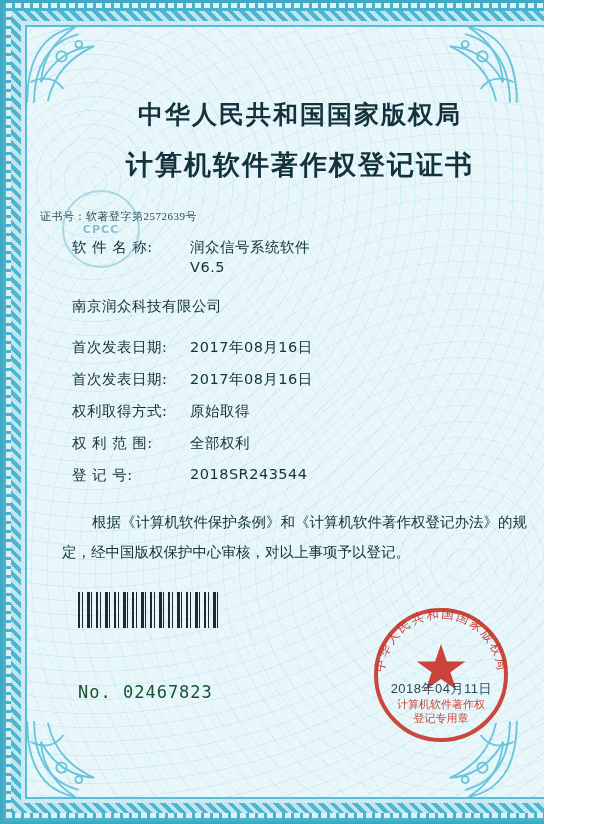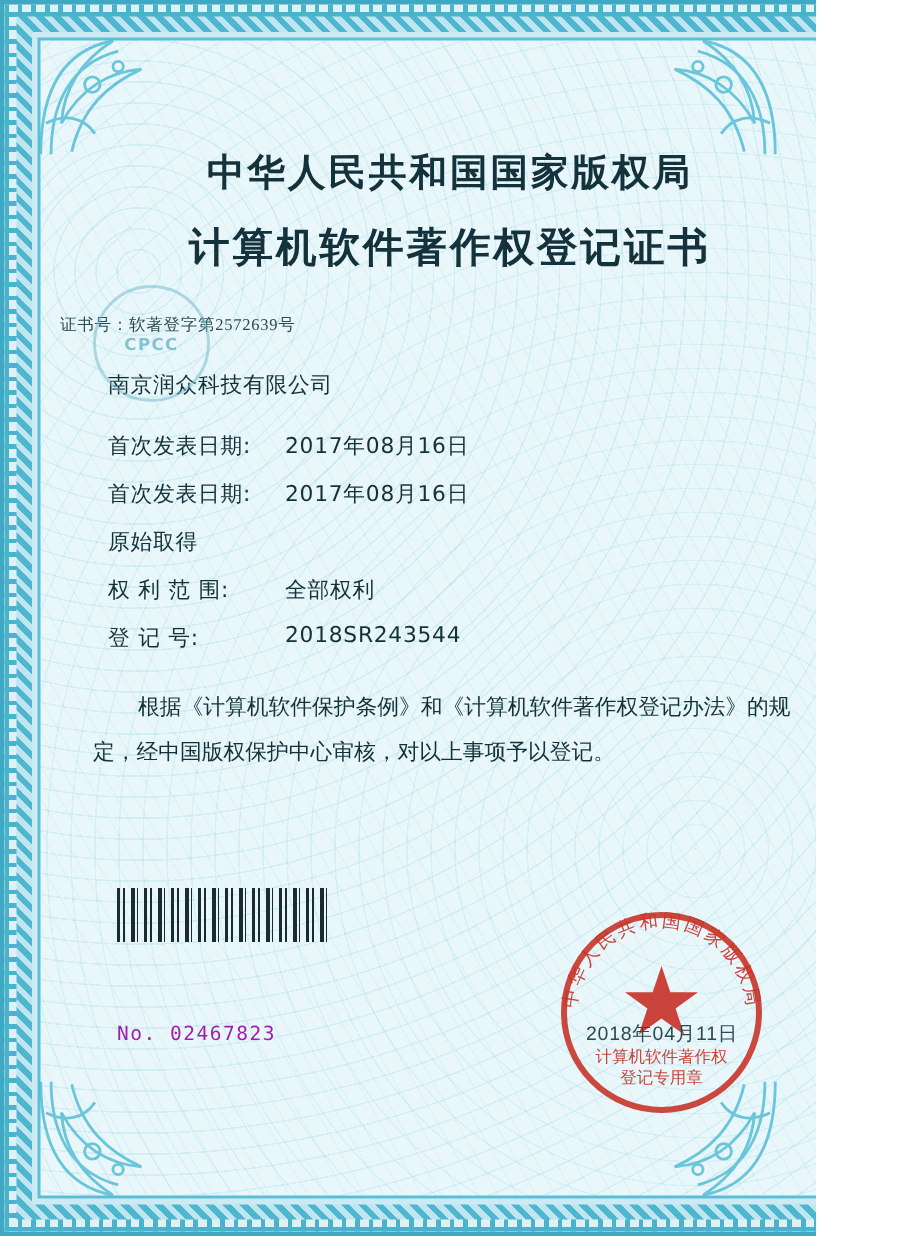--- a/index.html
+++ b/index.html
@@ -144,22 +144,22 @@
     background-image: repeating-linear-gradient(90deg,
       #1b2b30 0 2px, transparent 2px 4px,
       #1b2b30 4px 5px, transparent 5px 9px,
       #1b2b30 9px 12px, transparent 12px 13px,
       #1b2b30 13px 14px, transparent 14px 18px);
   }
   .serial {
     position: absolute;
     left: 78px;
     top: 682px;
-    font-size: 13px;
-    color: #a21caf;
+    font-size: 17px;
+    color: #14532d;
     font-family: "DejaVu Sans Mono", monospace;
     letter-spacing: 1px;
   }
   
   .seal {
     position: absolute;
     right: 28px;
     top: 600px;
     width: 150px;
     height: 150px;
@@ -249,40 +249,48 @@
   </div>
 
   <div class="content">
 
     <div class="title-1">中华人民共和国国家版权局</div>
     <div class="title-2">计算机软件著作权登记证书</div>
     <div class="cert-no">证书号：软著登字第2572639号</div>
 
     <div class="fields">
 
+      <div class="row">
+        <div class="lbl">软 件 名 称:</div>
+        <div class="val">
+          <span>润众信号系统软件</span>
+          <span class="line2">V6.5</span>
+        </div>
+      </div>
 
       <div class="spacer-sm"></div>
 
       <div class="row">
         <div class="val">南京润众科技有限公司</div>
       </div>
 
       <div class="spacer-sm"></div>
 
       <div class="row">
         <div class="lbl">首次发表日期:</div>
         <div class="val">2017年08月16日</div>
       </div>
 
       <div class="row">
         <div class="lbl">首次发表日期:</div>
         <div class="val">2017年08月16日</div>
       </div>
 
       <div class="row">
+        <div class="lbl">权利取得方式:</div>
         <div class="val">原始取得</div>
       </div>
 
       <div class="row">
         <div class="lbl">权 利 范 围:</div>
         <div class="val">全部权利</div>
       </div>
 
       <div class="row">
         <div class="lbl">登 记 号:</div>

